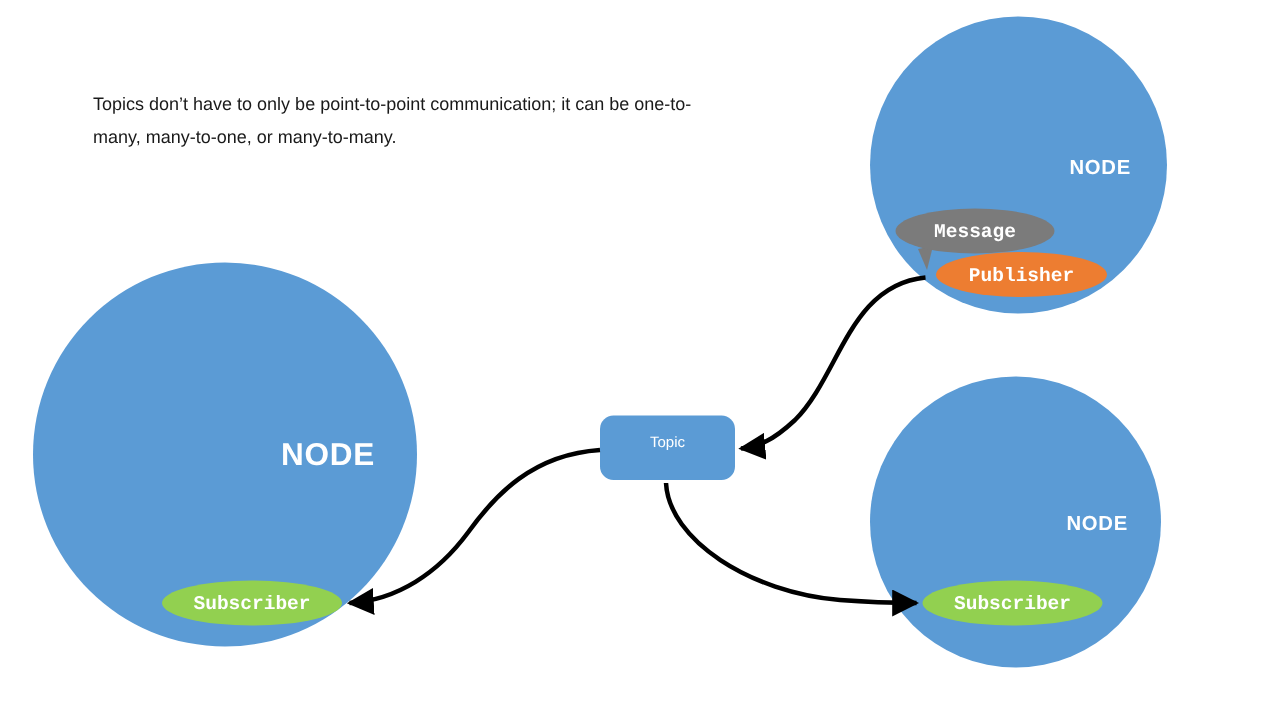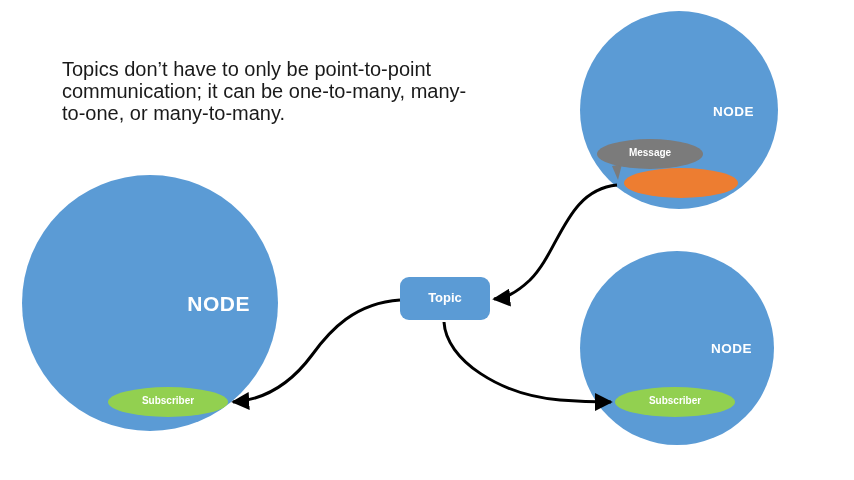--- a/index.html
+++ b/index.html
@@ -22,21 +22,21 @@
     left: 0;
     top: 0;
     width: 854px;
     height: 480px;
   }
   .caption {
     position: absolute;
     left: 62px;
     top: 58px;
     width: 420px;
-    font-size: 20px;
+    font-size: 12px;
     line-height: 22px;
     color: #1a1a1a;
     font-family: "Liberation Sans", sans-serif;
     white-space: pre-line;
   }
   .node-label {
     position: absolute;
     color: #ffffff;
     font-weight: bold;
     text-align: right;
@@ -47,30 +47,30 @@
   .node-label.big {
     font-size: 21px;
   }
   .node-label.small {
     font-size: 13.5px;
   }
   .pill-label {
     position: absolute;
     color: #ffffff;
     font-weight: bold;
-    font-size: 10px;
+    font-size: 13px;
     text-align: center;
-    font-family: Liberation Sans, sans-serif;
+    font-family: Liberation Mono, monospace;
     pointer-events: none;
   }
   .topic-label {
     position: absolute;
     color: #ffffff;
-    font-weight: bold;
-    font-size: 13px;
+    font-weight: normal;
+    font-size: 10px;
     text-align: center;
     font-family: "Liberation Sans", sans-serif;
     pointer-events: none;
   }
 </style>
 </head>
 <body>
 
 <div id="canvas">
 
@@ -102,18 +102,19 @@
     <path d="M 400 300 C 355 303 330 330 312 355 C 292 382 265 400 233 402" fill="none" stroke="#000000" stroke-width="3" marker-end="url(#arrowhead)"></path>
   </svg>
 
   <div class="caption">Topics don’t have to only be point-to-point communication; it can be one-to-many, many-to-one, or many-to-many.</div>
 
   <div class="node-label big" style="left:50px; top:292px; width:200px;">NODE</div>
   <div class="node-label small" style="left:604px; top:104px; width:150px;">NODE</div>
   <div class="node-label small" style="left:602px; top:341px; width:150px;">NODE</div>
 
   <div class="pill-label" style="left:597px; top:147px; width:106px;">Message</div>
+  <div class="pill-label" style="left:624px; top:176px; width:114px;">Publisher</div>
   <div class="pill-label" style="left:108px; top:395px; width:120px;">Subscriber</div>
   <div class="pill-label" style="left:615px; top:395px; width:120px;">Subscriber</div>
 
   <div class="topic-label" style="left:400px; top:290px; width:90px;">Topic</div>
 
 </div>
 
 </body></html>

